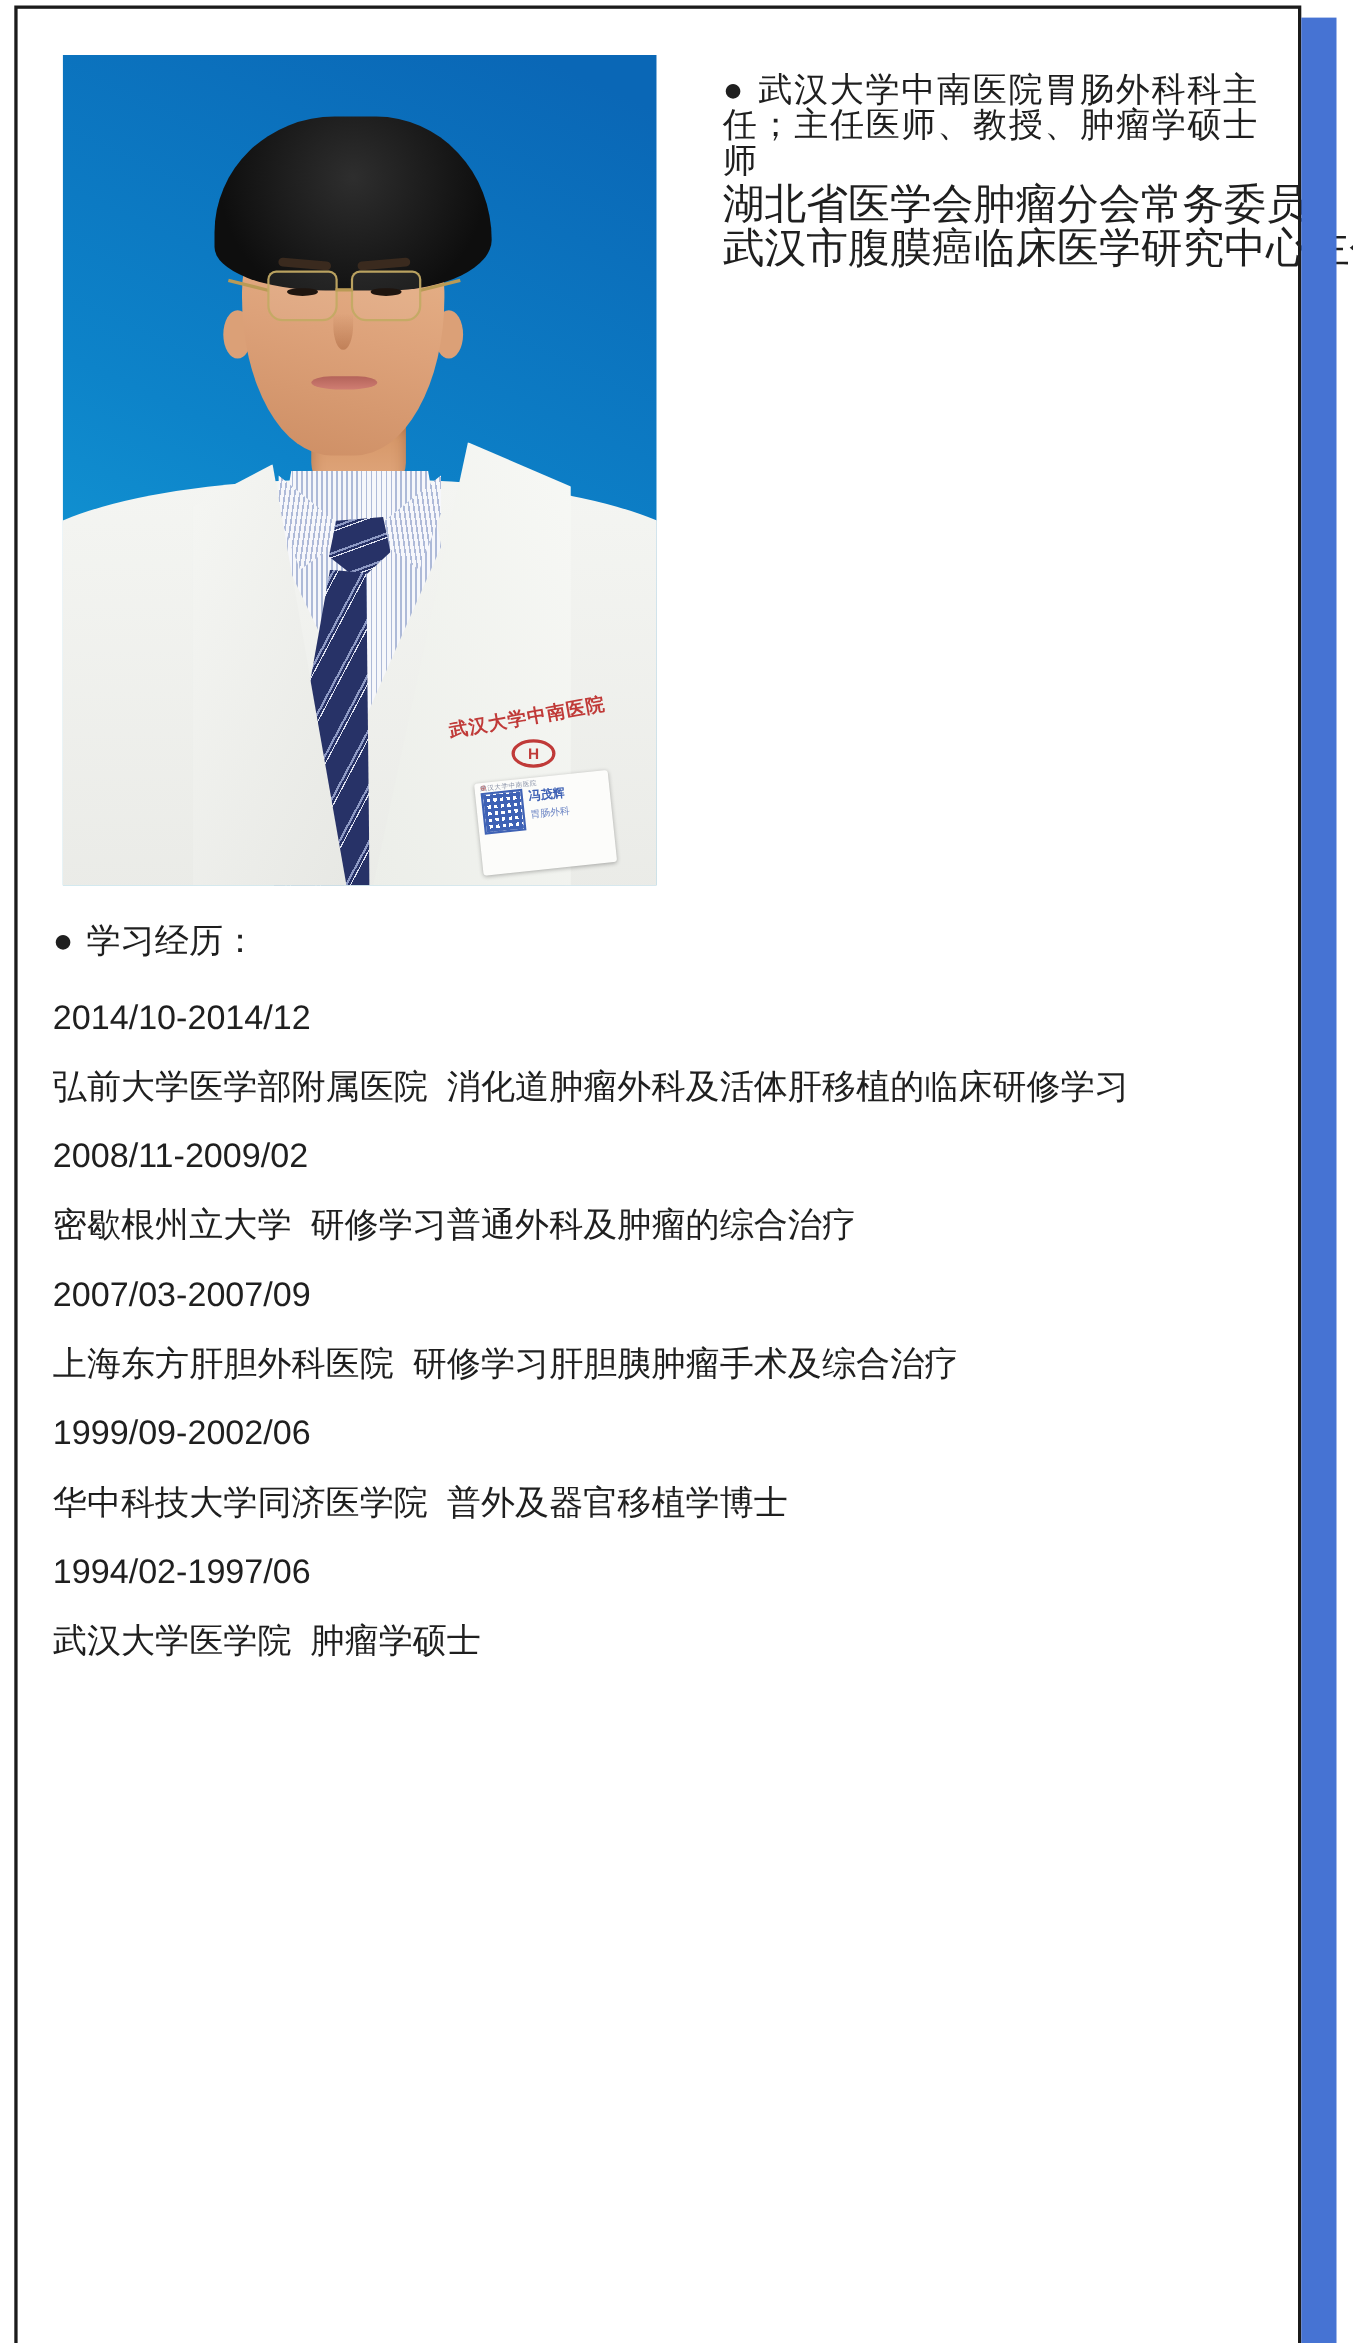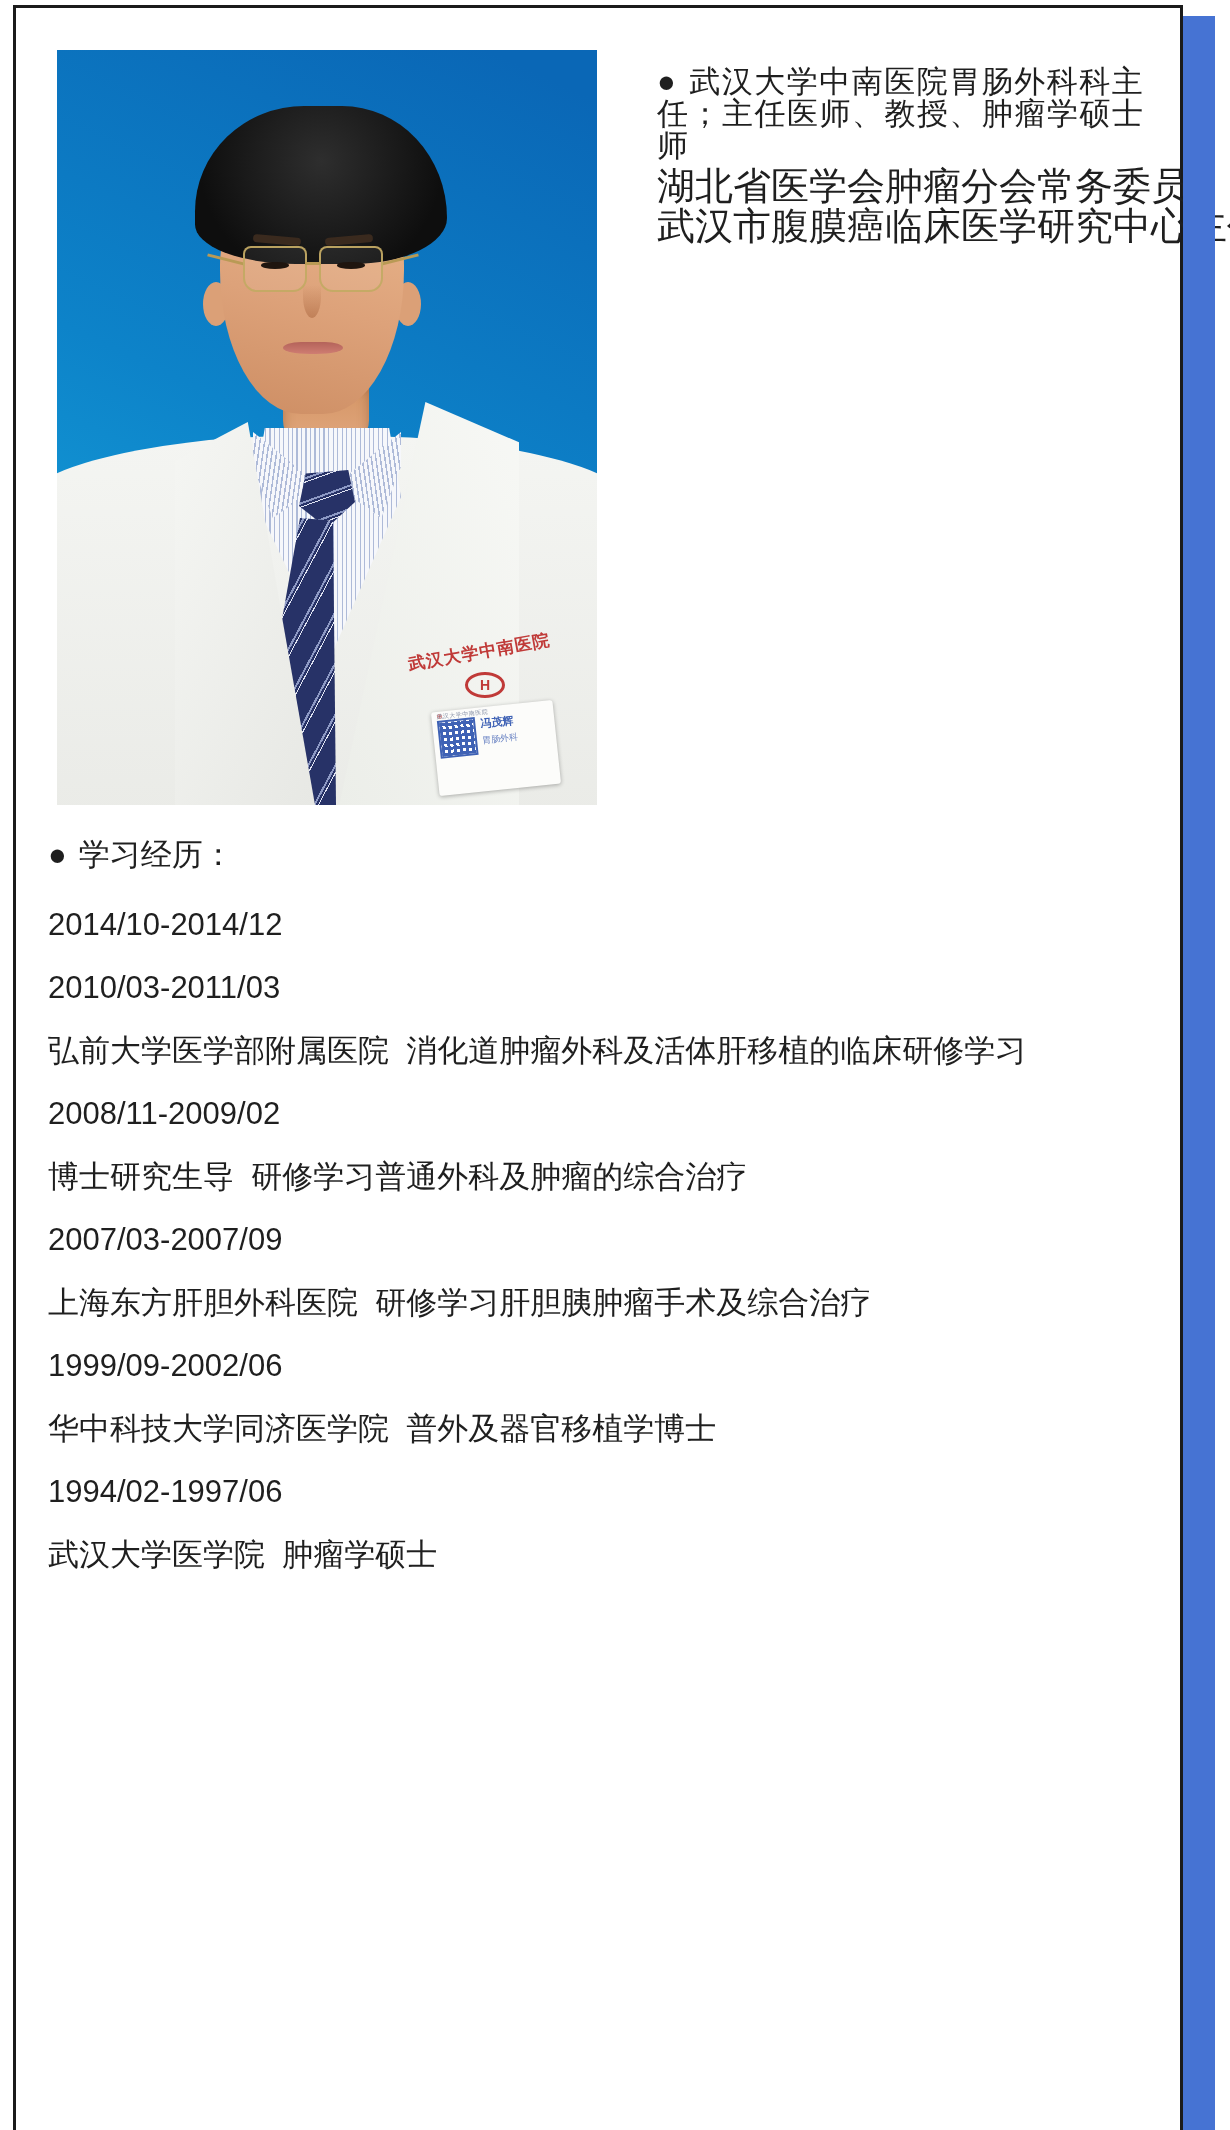--- a/index.html
+++ b/index.html
@@ -199,24 +199,23 @@
         <div class="role">湖北省医学会肿瘤分会常务委员</div>
         <div class="role">武汉市腹膜癌临床医学研究中心主任</div>
       </div>
     </div>
 
 
     <div class="education">
       <p class="list-line edu-heading"><span class="bullet">●</span><span>学习经历：</span></p>
 
       <p class="list-line edu-first">2014/10-2014/12</p>
-      <p class="list-line">2010/03-2011/03</p>
       <p class="list-line">弘前大学医学部附属医院  消化道肿瘤外科及活体肝移植的临床研修学习</p>
       <p class="list-line">2008/11-2009/02</p>
-      <p class="list-line">博士研究生导  研修学习普通外科及肿瘤的综合治疗</p>
+      <p class="list-line">密歇根州立大学  研修学习普通外科及肿瘤的综合治疗</p>
       <p class="list-line">2007/03-2007/09</p>
       <p class="list-line">上海东方肝胆外科医院  研修学习肝胆胰肿瘤手术及综合治疗</p>
       <p class="list-line">1999/09-2002/06</p>
       <p class="list-line">华中科技大学同济医学院  普外及器官移植学博士</p>
       <p class="list-line">1994/02-1997/06</p>
       <p class="list-line">武汉大学医学院  肿瘤学硕士</p>
     </div>
 
   </div>
 </div>

